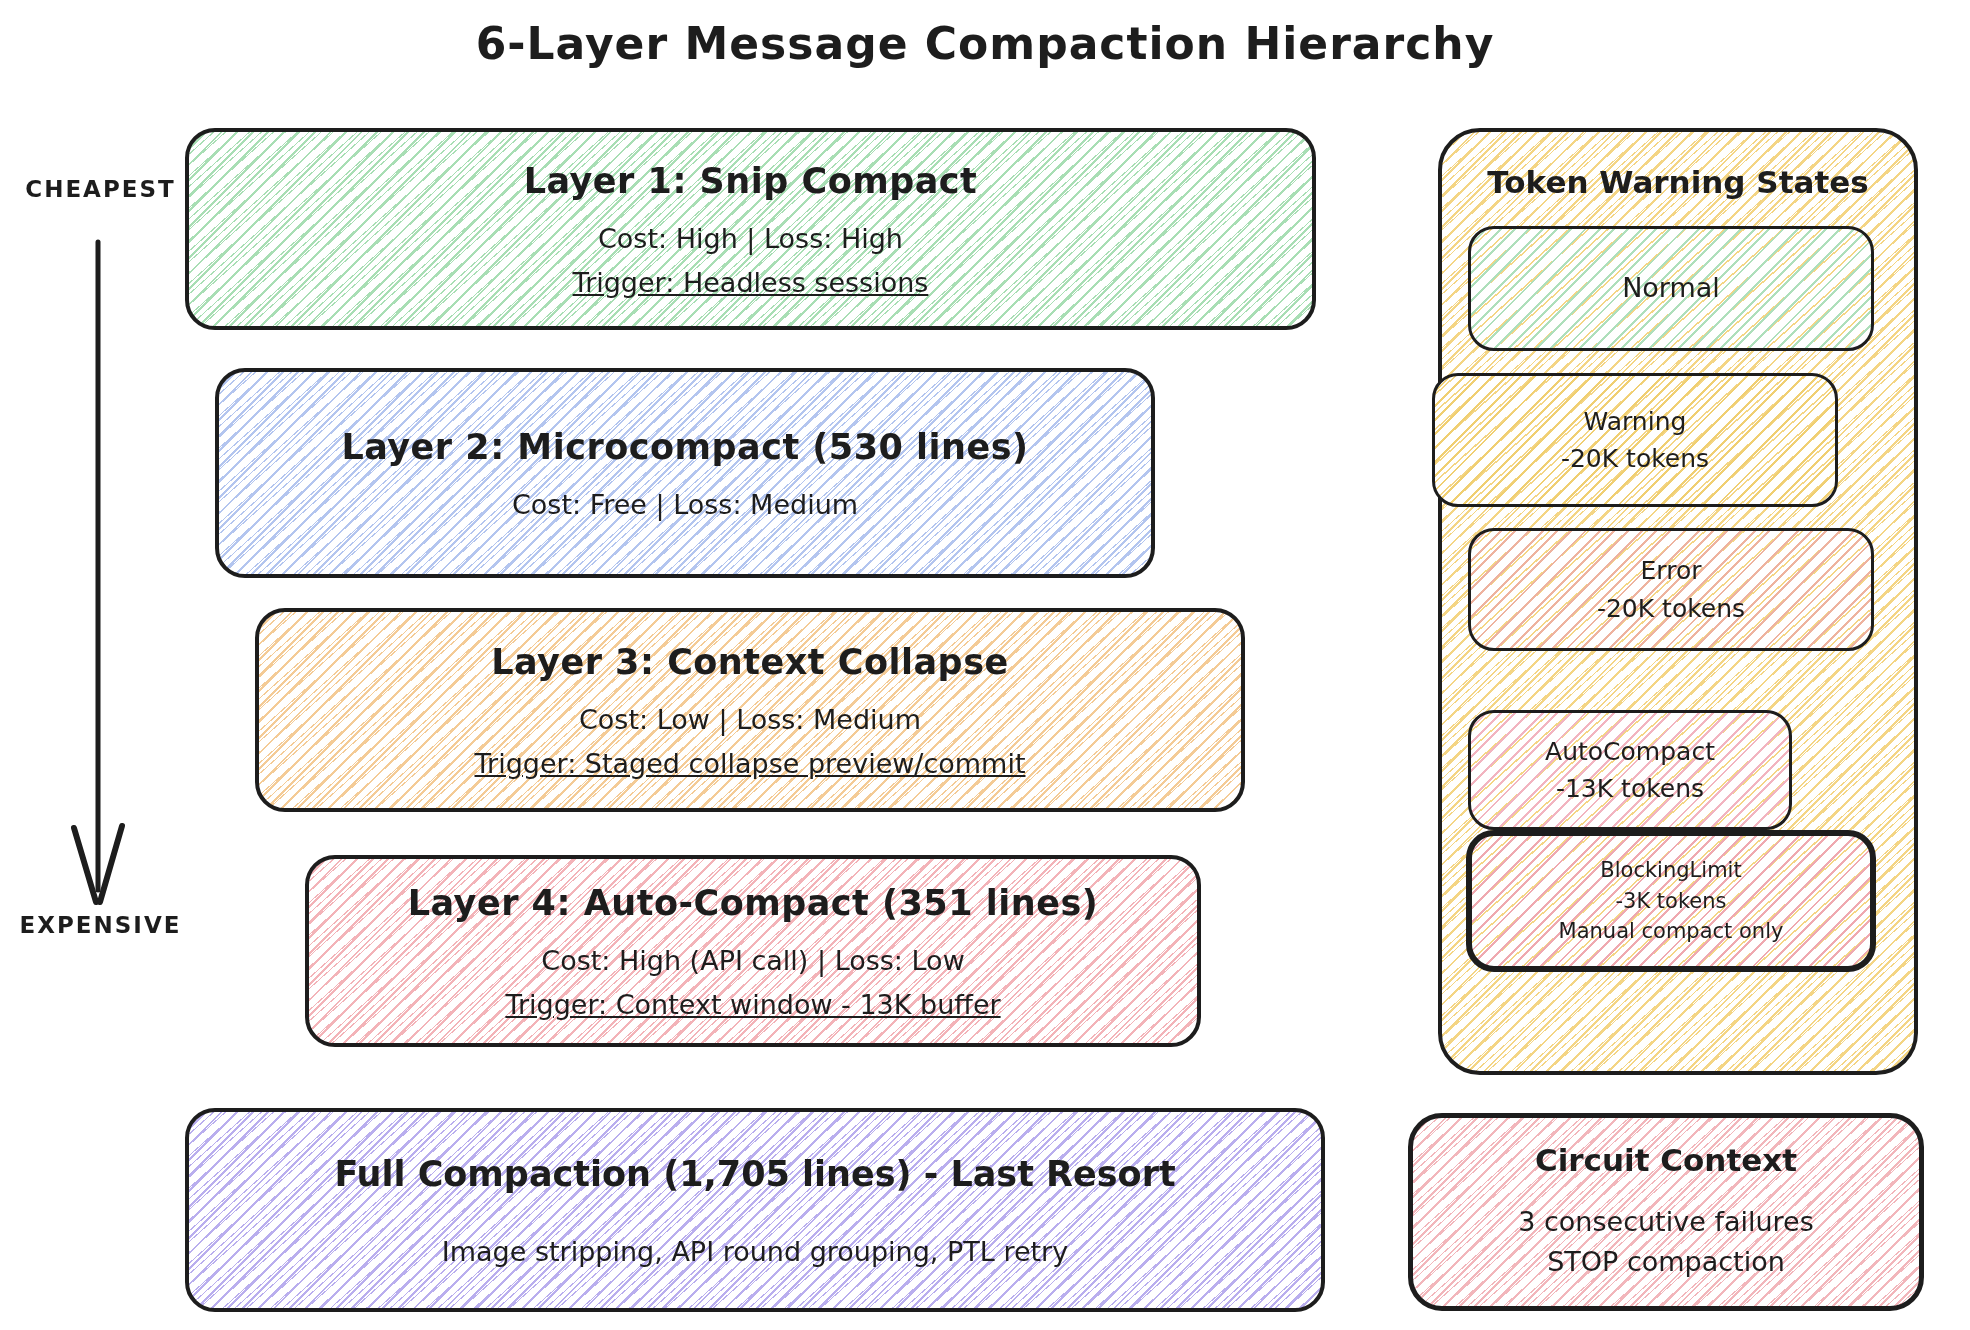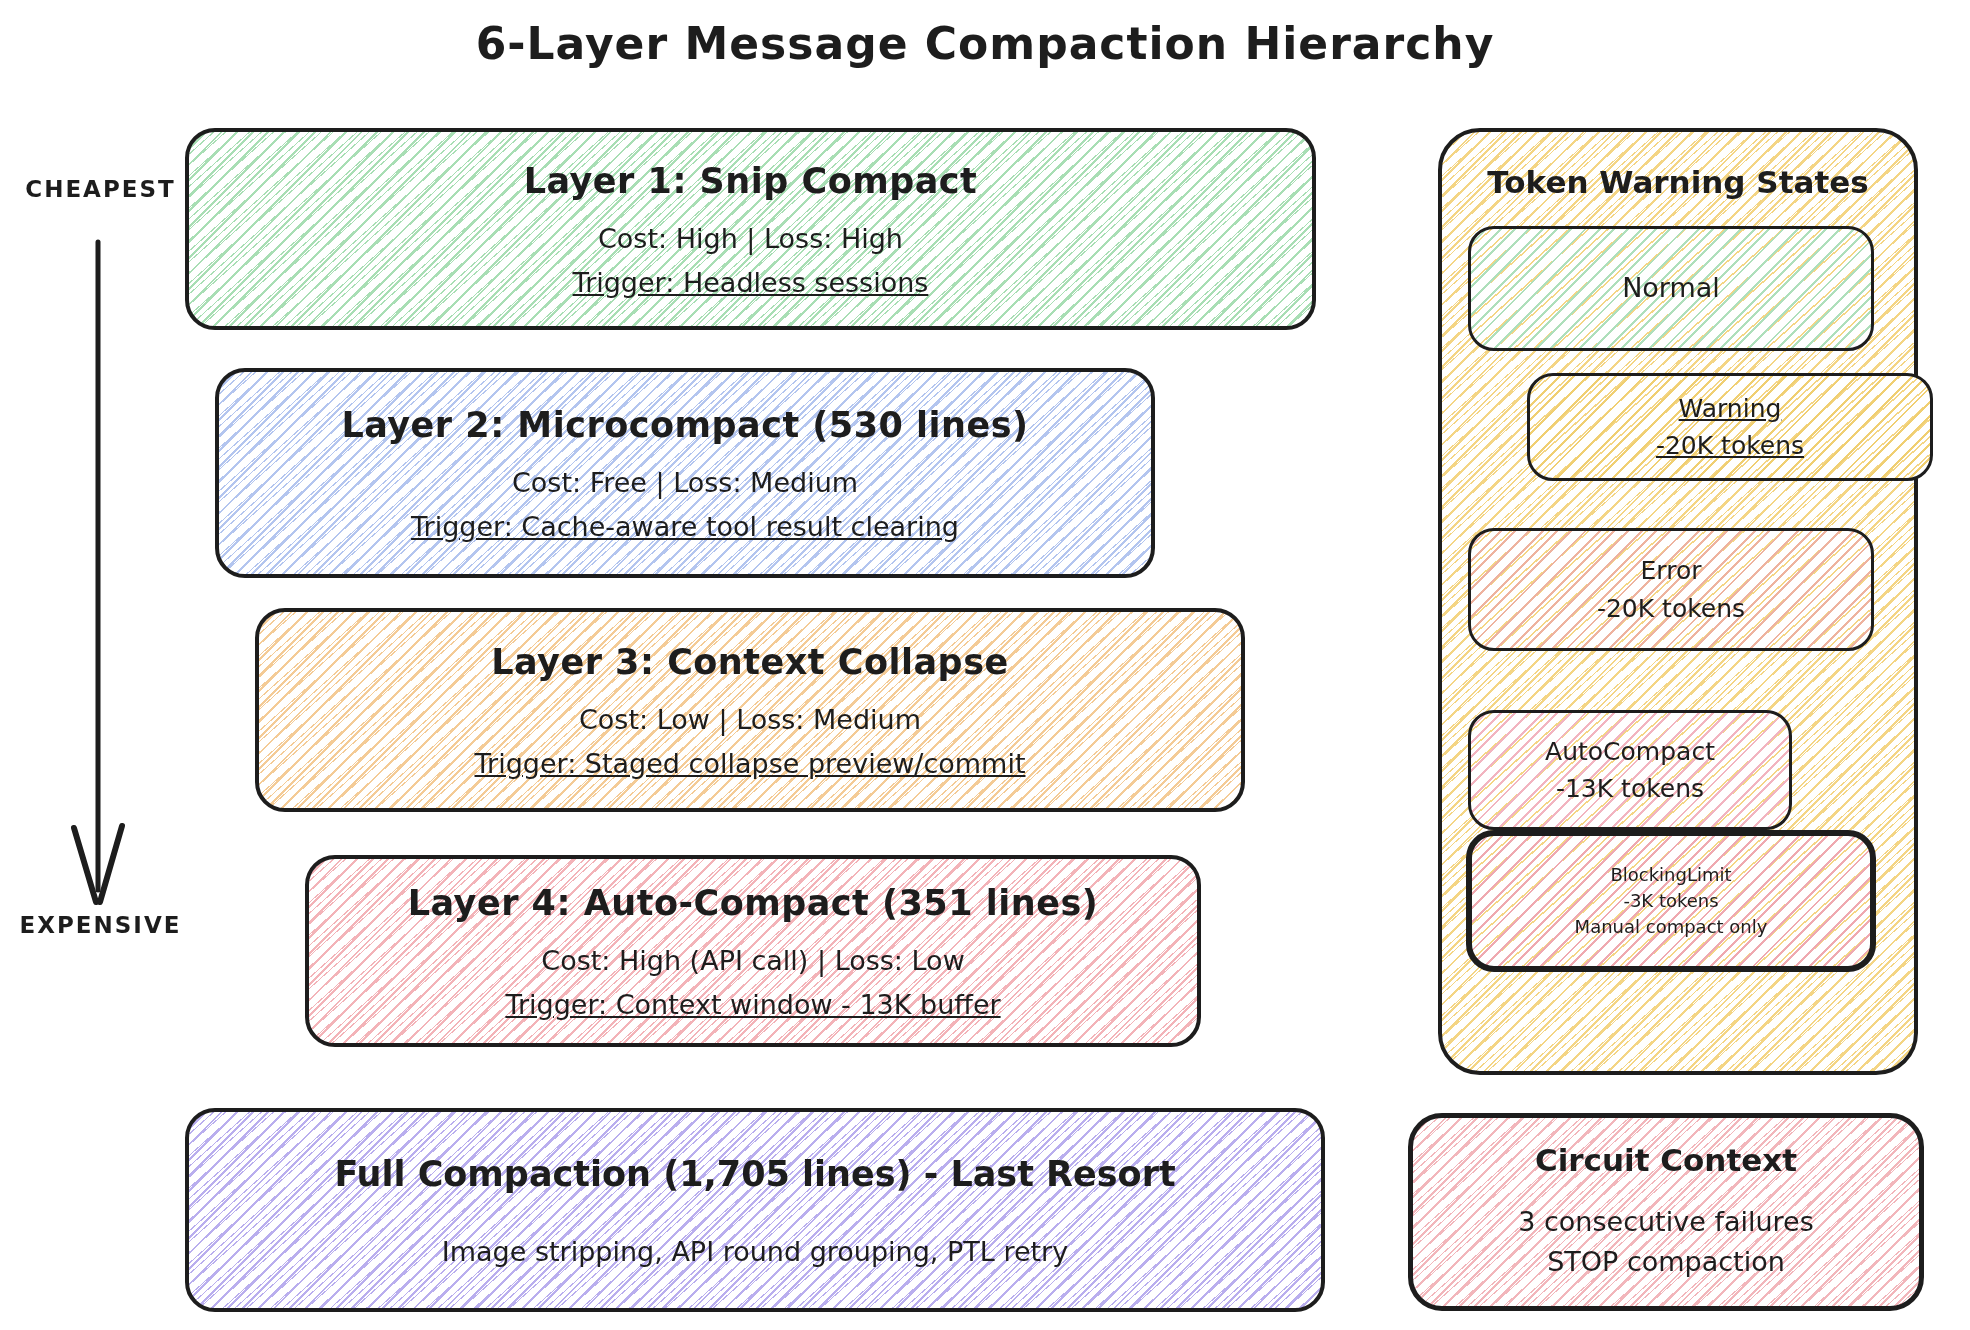--- a/index.html
+++ b/index.html
@@ -44,21 +44,21 @@
     position:absolute;
     border:3px solid #1d1d1d;border-radius:26px;
     background-color:#ffffff;
     background-image:
       repeating-linear-gradient(135deg, var(--h) 0px, var(--h) 2px, transparent 2px, transparent 10px),
       repeating-linear-gradient(138deg, var(--h2) 0px, var(--h2) 1.5px, transparent 1.5px, transparent 13px);
     display:flex;flex-direction:column;align-items:center;justify-content:center;
     text-align:center;font-size:25px;line-height:1.5;
     box-sizing:border-box;
   }
-  .state.thick{border-width:6px;border-radius:28px;font-size:18px;line-height:1.45;}
+  .state.thick{border-width:6px;border-radius:28px;font-size:21px;line-height:1.45;}
   .state-name{font-weight:normal;}
   
   .full-title{font-size:35px;font-weight:bold;}
   .full-sub{font-size:27px;margin-top:42px;}
   .circuit{border-width:5px;border-radius:34px;}
   .circuit-title{font-size:31px;font-weight:bold;}
   .circuit-body{font-size:27px;margin-top:24px;line-height:1.5;}
 </style>
 </head>
 <body>
@@ -75,21 +75,20 @@
 
 <div class="sketch" style="left: 185px; top: 128px; width: 1131px; height: 202px; --h: #a8deb4;">
   <div class="layer-title">Layer 1: Snip Compact</div>
   <div class="layer-body">Cost: High | Loss: High</div>
   <div class="layer-body2">Trigger: Headless sessions</div>
 </div>
 
 <div class="sketch" style="left: 215px; top: 368px; width: 940px; height: 210px; text-align: center; --h: #b3c5ef;">
   <div class="layer-title">Layer 2: Microcompact (530 lines)</div>
   <div class="layer-body">Cost: Free | Loss: Medium</div>
-  <div class="layer-body2">Trigger: Cache-aware tool result clearing</div>
 </div>
 
 <div class="sketch" style="left: 255px; top: 608px; width: 990px; height: 204px; --h: #f4cb96;">
   <div class="layer-title">Layer 3: Context Collapse</div>
   <div class="layer-body">Cost: Low | Loss: Medium</div>
   <div class="layer-body2">Trigger: Staged collapse preview/commit</div>
 </div>
 
 <div class="sketch" style="left: 305px; top: 855px; width: 896px; height: 192px; --h: #f3b3b8;">
   <div class="layer-title">Layer 4: Auto-Compact (351 lines)</div>
@@ -103,21 +102,21 @@
 </div>
 
 <div class="sketch panel" style="left: 1438px; top: 128px; width: 480px; height: 947px; --h: #f4d584;">
   <div class="panel-title">Token Warning States</div>
 </div>
 
 <div class="state" style="left: 1468px; top: 226px; width: 406px; height: 125px; --h: #aedfbb; --h2: #f4d584;">
   <div class="state-name" style="font-size:27px;">Normal</div>
 </div>
 
-<div class="state" style="left: 1527px; top: 373px; width: 406px; height: 108px; text-decoration: underline; --h: #f0cf72; --h2: #f4d584;">
+<div class="state" style="left: 1432px; top: 373px; width: 406px; height: 134px; --h: #f0cf72; --h2: #f4d584;">
   <div class="state-name">Warning</div>
   <div>-20K tokens</div>
 </div>
 
 <div class="state" style="left: 1468px; top: 528px; width: 406px; height: 123px; --h: #eeb39f; --h2: #f4d584;">
   <div class="state-name">Error</div>
   <div>-20K tokens</div>
 </div>
 
 <div class="state" style="left: 1468px; top: 710px; width: 324px; height: 120px; --h: #f2b4c0; --h2: #f4d584;">

